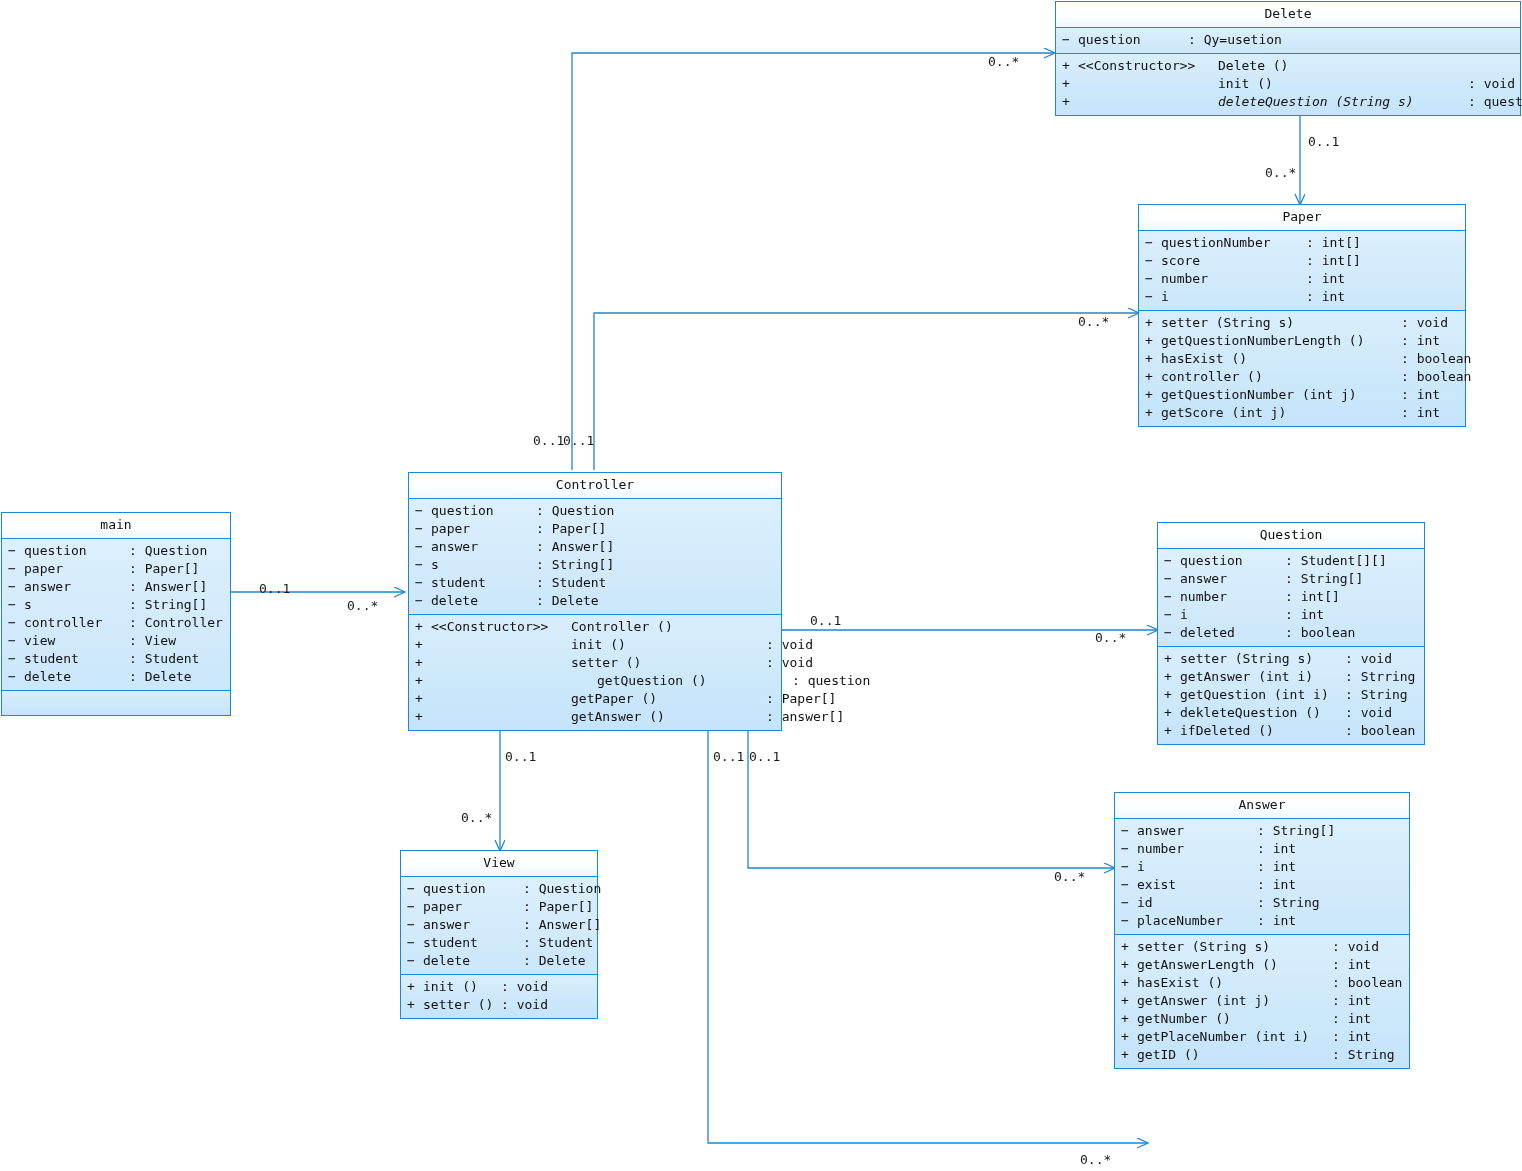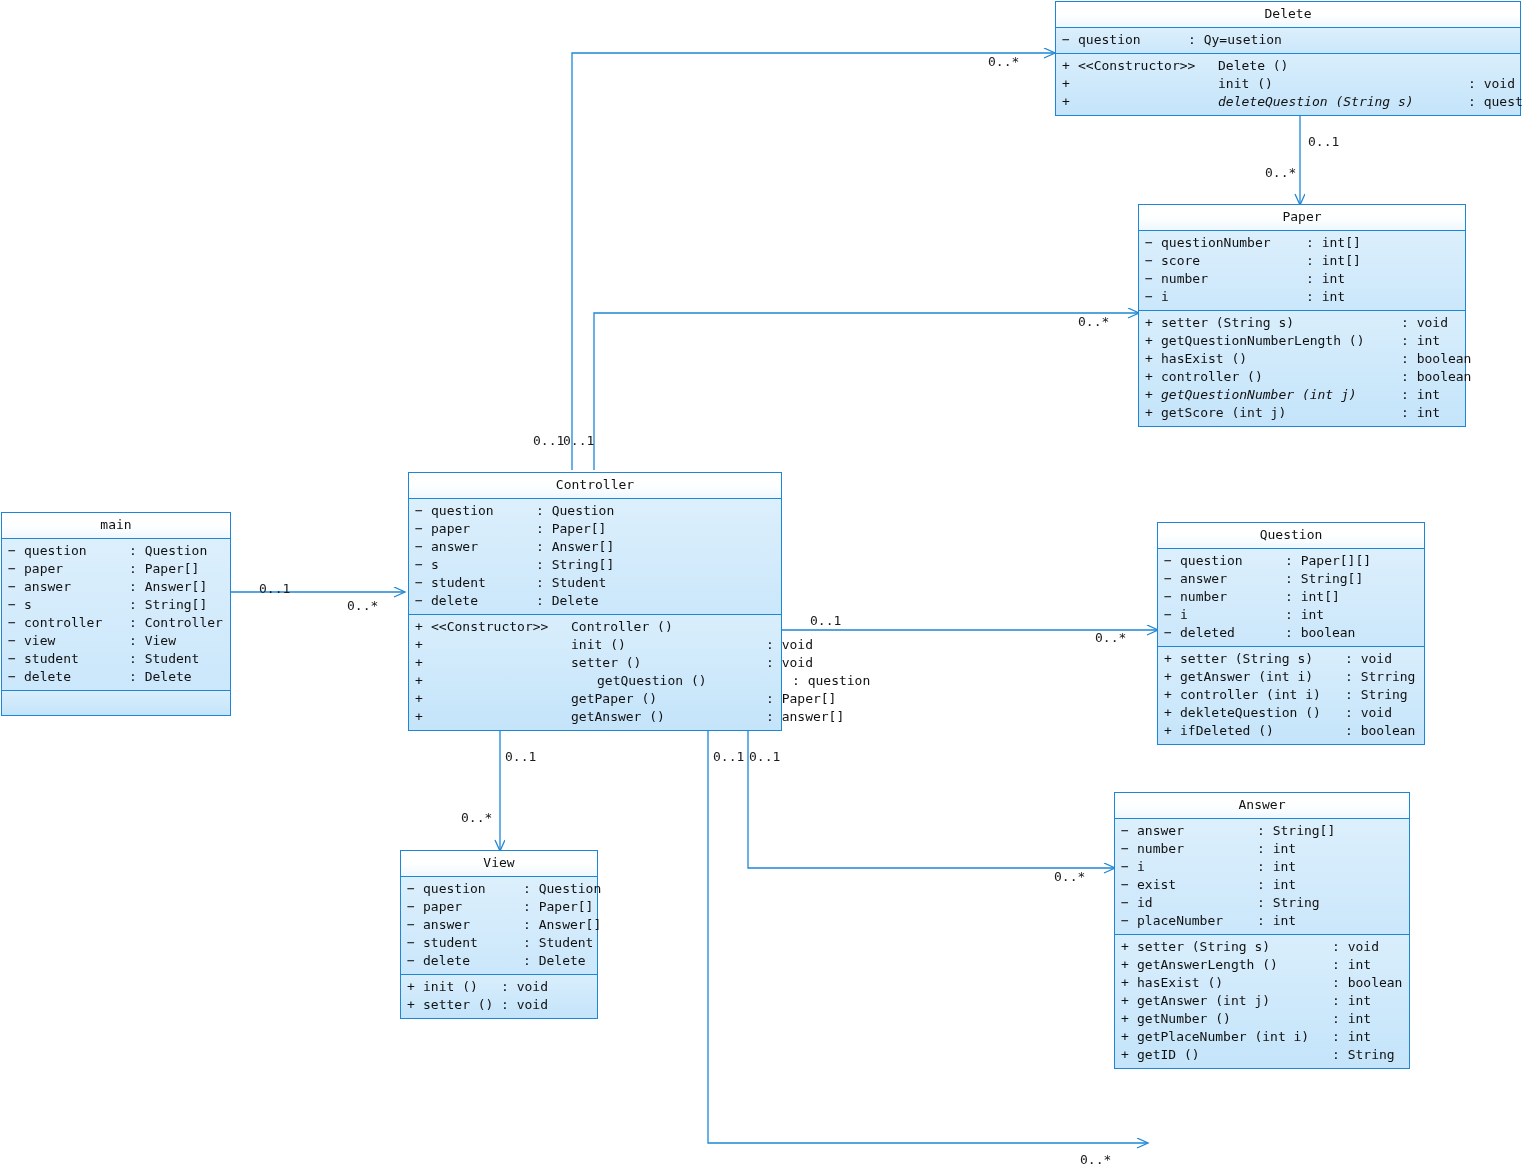--- a/index.html
+++ b/index.html
@@ -124,21 +124,21 @@
         <div class="uml-row"><span class="vis">−</span><span class="nm" style="flex: 0 0 145px;">questionNumber</span><span class="ty">: int[]</span></div>
         <div class="uml-row"><span class="vis">−</span><span class="nm" style="flex: 0 0 145px;">score</span><span class="ty">: int[]</span></div>
         <div class="uml-row"><span class="vis">−</span><span class="nm" style="flex: 0 0 145px;">number</span><span class="ty">: int</span></div>
         <div class="uml-row"><span class="vis">−</span><span class="nm" style="flex: 0 0 145px;">i</span><span class="ty">: int</span></div>
       </div>
     <div class="uml-section last">
         <div class="uml-row"><span class="vis">+</span><span class="nm" style="flex: 0 0 240px;">setter (String s)</span><span class="ty">: void</span></div>
         <div class="uml-row"><span class="vis">+</span><span class="nm" style="flex: 0 0 240px;">getQuestionNumberLength ()</span><span class="ty">: int</span></div>
         <div class="uml-row"><span class="vis">+</span><span class="nm" style="flex: 0 0 240px;">hasExist ()</span><span class="ty">: boolean</span></div>
         <div class="uml-row"><span class="vis">+</span><span class="nm" style="flex: 0 0 240px;">controller ()</span><span class="ty">: boolean</span></div>
-        <div class="uml-row"><span class="vis">+</span><span class="nm" style="flex: 0 0 240px; font-style: italic;">getQuestionNumber (int j)</span><span class="ty">: int</span></div>
+        <div class="uml-row"><span class="vis">+</span><span class="nm" style="flex: 0 0 240px;">getQuestionNumber (int j)</span><span class="ty">: int</span></div>
         <div class="uml-row"><span class="vis">+</span><span class="nm" style="flex: 0 0 240px;">getScore (int j)</span><span class="ty">: int</span></div>
       </div>
   </div>
 
   <div class="uml-class" id="cls-main" style="left:1px; top:512px; width:230px;">
     <div class="uml-title">main</div>
     <div class="uml-section attrs">
         <div class="uml-row"><span class="vis">−</span><span class="nm" style="flex: 0 0 105px;">question</span><span class="ty">: Question</span></div>
         <div class="uml-row"><span class="vis">−</span><span class="nm" style="flex: 0 0 105px;">paper</span><span class="ty">: Paper[]</span></div>
         <div class="uml-row"><span class="vis">−</span><span class="nm" style="flex: 0 0 105px;">answer</span><span class="ty">: Answer[]</span></div>
@@ -167,30 +167,30 @@
         <div class="uml-row"><span class="vis">+</span><span class="stereo" style="flex: 0 0 140px;"></span><span class="nm" style="flex: 0 0 195px;">setter ()</span><span class="ty">: void</span></div>
         <div class="uml-row"><span class="vis">+</span><span class="stereo" style="flex: 0 0 140px;"></span><span class="nm" style="flex: 0 0 195px; margin-left: 26px;">getQuestion ()</span><span class="ty">: question</span></div>
         <div class="uml-row"><span class="vis">+</span><span class="stereo" style="flex: 0 0 140px;"></span><span class="nm" style="flex: 0 0 195px;">getPaper ()</span><span class="ty">: Paper[]</span></div>
         <div class="uml-row"><span class="vis">+</span><span class="stereo" style="flex: 0 0 140px;"></span><span class="nm" style="flex: 0 0 195px;">getAnswer ()</span><span class="ty">: answer[]</span></div>
       </div>
   </div>
 
   <div class="uml-class" id="cls-question" style="left:1157px; top:522px; width:268px;">
     <div class="uml-title">Question</div>
     <div class="uml-section attrs">
-        <div class="uml-row"><span class="vis">−</span><span class="nm" style="flex: 0 0 105px;">question</span><span class="ty">: Paper[][]</span></div>
+        <div class="uml-row"><span class="vis">−</span><span class="nm" style="flex: 0 0 105px;">question</span><span class="ty">: Student[][]</span></div>
         <div class="uml-row"><span class="vis">−</span><span class="nm" style="flex: 0 0 105px;">answer</span><span class="ty">: String[]</span></div>
         <div class="uml-row"><span class="vis">−</span><span class="nm" style="flex: 0 0 105px;">number</span><span class="ty">: int[]</span></div>
         <div class="uml-row"><span class="vis">−</span><span class="nm" style="flex: 0 0 105px;">i</span><span class="ty">: int</span></div>
         <div class="uml-row"><span class="vis">−</span><span class="nm" style="flex: 0 0 105px;">deleted</span><span class="ty">: boolean</span></div>
       </div>
     <div class="uml-section last">
         <div class="uml-row"><span class="vis">+</span><span class="nm" style="flex: 0 0 165px;">setter (String s)</span><span class="ty">: void</span></div>
         <div class="uml-row"><span class="vis">+</span><span class="nm" style="flex: 0 0 165px;">getAnswer (int i)</span><span class="ty">: Strring</span></div>
-        <div class="uml-row"><span class="vis">+</span><span class="nm" style="flex: 0 0 165px;">controller (int i)</span><span class="ty">: String</span></div>
+        <div class="uml-row"><span class="vis">+</span><span class="nm" style="flex: 0 0 165px;">getQuestion (int i)</span><span class="ty">: String</span></div>
         <div class="uml-row"><span class="vis">+</span><span class="nm" style="flex: 0 0 165px;">dekleteQuestion ()</span><span class="ty">: void</span></div>
         <div class="uml-row"><span class="vis">+</span><span class="nm" style="flex: 0 0 165px;">ifDeleted ()</span><span class="ty">: boolean</span></div>
       </div>
   </div>
 
   <div class="uml-class" id="cls-answer" style="left:1114px; top:792px; width:296px;">
     <div class="uml-title">Answer</div>
     <div class="uml-section attrs">
         <div class="uml-row"><span class="vis">−</span><span class="nm" style="flex: 0 0 120px;">answer</span><span class="ty">: String[]</span></div>
         <div class="uml-row"><span class="vis">−</span><span class="nm" style="flex: 0 0 120px;">number</span><span class="ty">: int</span></div>

